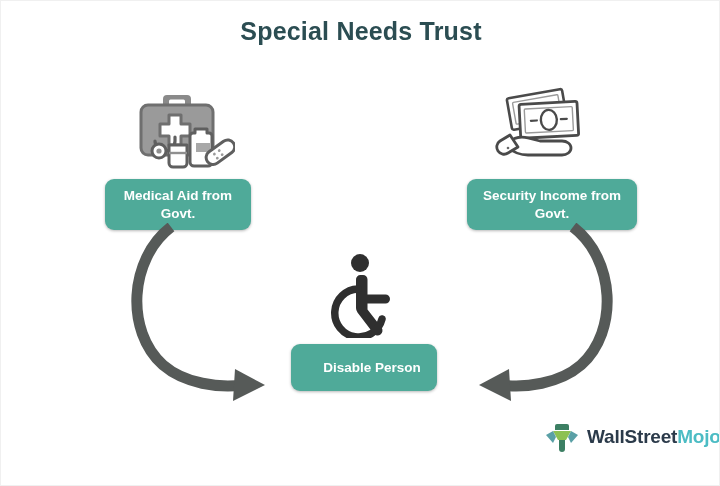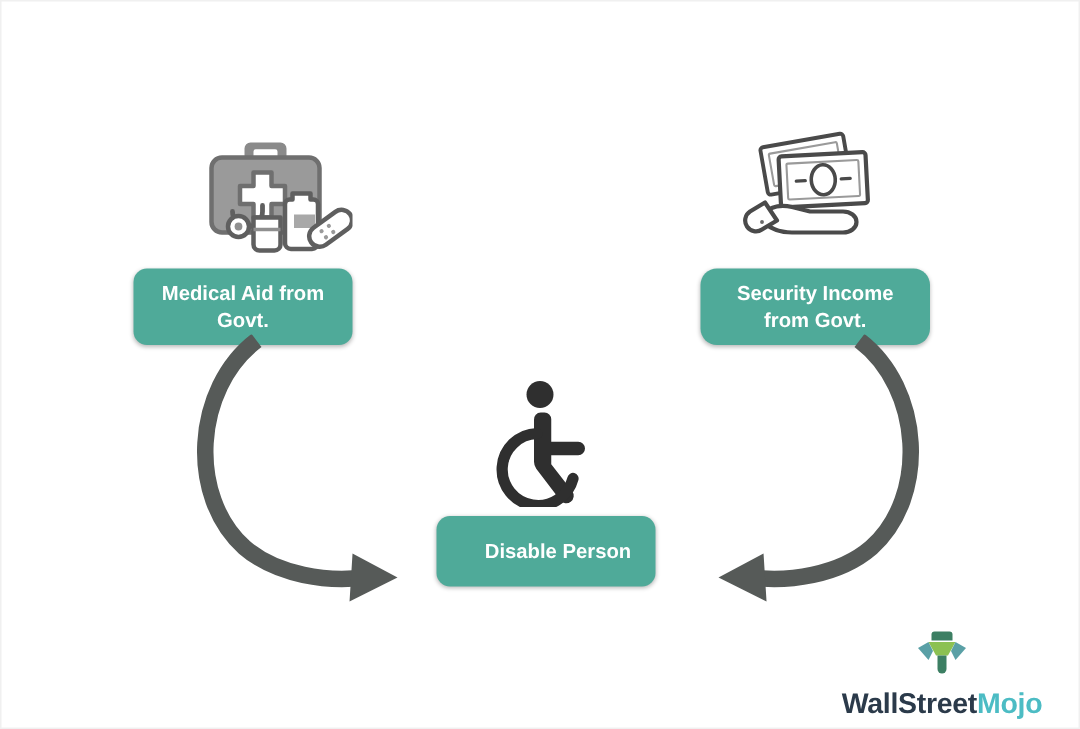--- a/index.html
+++ b/index.html
@@ -45,22 +45,22 @@
     font-weight: bold;
     line-height: 18px;
     text-align: center;
     display: flex;
     align-items: center;
     justify-content: center;
     box-sizing: border-box;
     padding: 4px 8px;
     user-select: none;
   }
-  #box-medical { left: 88px; top: 178px; width: 146px; height: 51px; }
-  #box-security { left: 466px; top: 178px; width: 153px; height: 51px; border-radius: 11px; }
+  #box-medical { left: 104px; top: 178px; width: 146px; height: 51px; }
+  #box-security { left: 466px; top: 178px; width: 170px; height: 51px; }
   #box-person   { left: 290px; top: 343px; width: 146px; height: 47px; padding-left: 24px; }
 
   
   .icon-wrap {
     position: absolute;
     display: block;
   }
   #icon-medical  { left: 124px; top: 78px;  width: 110px; height: 90px; }
   #icon-money    { left: 487px; top: 78px;  width: 110px; height: 90px; }
   #icon-wheelchair { left: 325px; top: 252px; width: 80px; height: 85px; }
@@ -79,37 +79,37 @@
   #logo {
     position: absolute;
     left: 543px;
     top: 415px;
     width: 168px;
     height: 42px;
     display: flex;
     align-items: center;
     gap: 7px;
     user-select: none;
-    flex-direction: column;
   }
   #logo-mark { width: 36px; height: 36px; flex: 0 0 36px; }
   #logo-text {
     font-size: 19px;
     font-weight: bold;
     letter-spacing: -0.2px;
     white-space: nowrap;
   }
   .logo-word-dark { color: #2b3a4a; }
   .logo-word-teal { color: #4cbcc4; }
 </style>
 </head>
 <body>
 
 <div id="canvas">
 
+  <div id="title">Special Needs Trust</div>
 
   <span class="icon-wrap" id="icon-medical">
     <svg viewBox="0 0 110 90" width="110" height="90" aria-hidden="true">
 
       <path d="M42 16 h20 a4 4 0 0 1 4 4 v6 h-6 v-4 a1.5 1.5 0 0 0 -1.5 -1.5 h-13 a1.5 1.5 0 0 0 -1.5 1.5 v4 h-6 v-6 a4 4 0 0 1 4 -4 z" fill="#8a8a8a"></path>
 
       <rect x="16" y="26" width="72" height="50" rx="7" fill="#9a9a9a" stroke="#6f6f6f" stroke-width="3"></rect>
 
       <path d="M44 36 h12 v9 h9 v12 h-9 v9 h-12 v-9 h-9 v-12 h9 z" fill="#ffffff" stroke="#6f6f6f" stroke-width="3" stroke-linejoin="round"></path>
 

